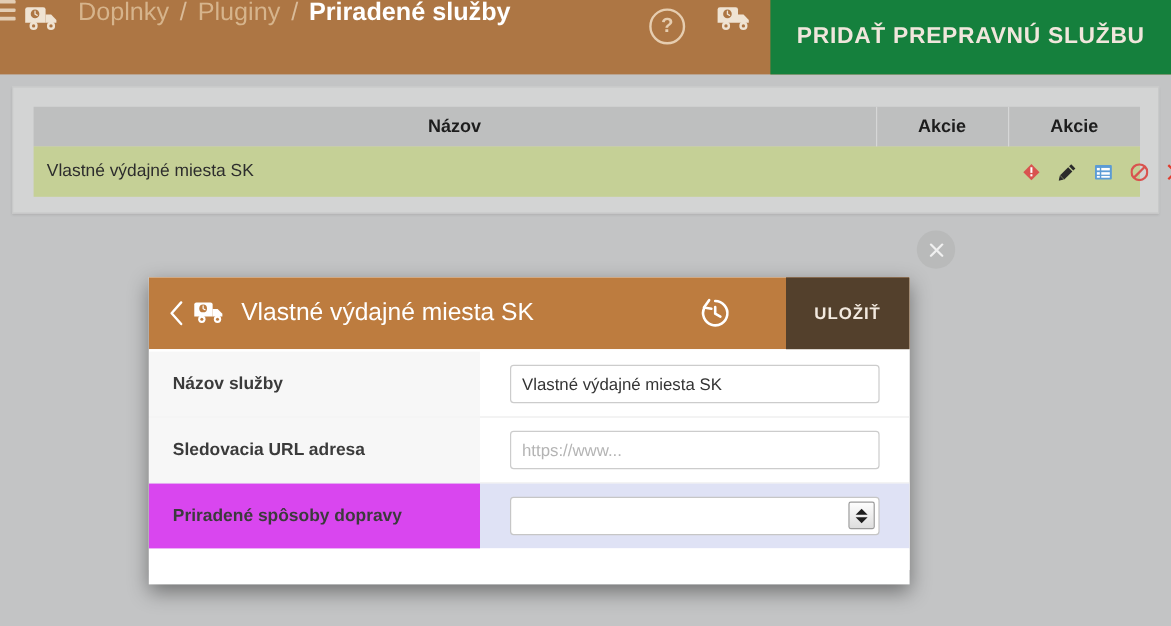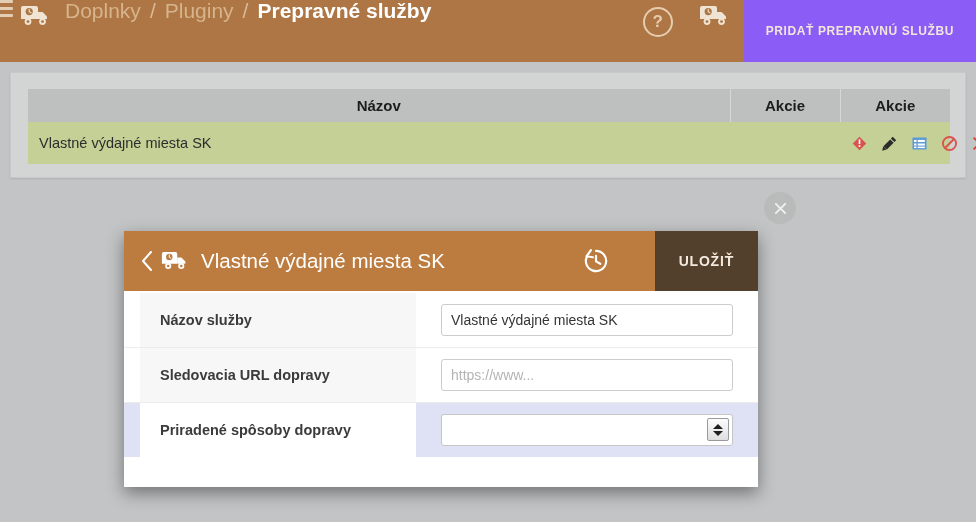--- a/index.html
+++ b/index.html
@@ -85,23 +85,23 @@
     font-size: 17px;
     font-weight: bold;
     display: flex;
     align-items: center;
     justify-content: center;
     box-sizing: border-box;
   }
   .hdr-truck2 { margin-left: 18px; margin-right: 14px; }
   .add-btn {
     height: 62px;
-    background: #8b5cf6;
+    background: #15803d;
     color: #f0e6dc;
-    font-size: 12px;
+    font-size: 19px;
     font-weight: bold;
     letter-spacing: 0.6px;
     display: flex;
     align-items: center;
     padding: 12px 22px;
     flex: none;
     cursor: pointer;
     box-sizing: border-box;
   }
 
@@ -241,33 +241,32 @@
     padding-top: 2px;
     background: #ffffff;
   }
   .frow {
     display: flex;
     align-items: stretch;
     min-height: 54px;
     border-bottom: 1px solid #ececec;
   }
   .frow.highlight { background: #dfe2f5; border-bottom: none; }
-  .frow.highlight .flabel { background: #ffffff; }
+  .frow.highlight .flabel { background: #d946ef; }
   .flabel {
     width: 276px;
     flex: none;
     background: #f7f7f7;
     display: flex;
     align-items: center;
     padding-left: 20px;
     box-sizing: border-box;
     font-size: 14.5px;
     font-weight: bold;
     color: #3b3b3b;
-    margin-left: 16px;
   }
   .fctl {
     flex: 1 1 auto;
     display: flex;
     align-items: center;
     padding-left: 25px;
     padding-right: 25px;
     box-sizing: border-box;
   }
   .finput {
@@ -350,21 +349,21 @@
       <circle cx="9.2" cy="6.6" r="3.6" fill="#ad7644"></circle>
       <path d="M9.2 4.3v2.5l1.8 1" stroke="#efe3d3" stroke-width="1.1" fill="none" stroke-linecap="round"></path>
     </svg>
   </div>
 
   <div class="breadcrumb">
     <span class="crumb-link">Doplnky</span>
     <span class="crumb-sep">/</span>
     <span class="crumb-link">Pluginy</span>
     <span class="crumb-sep">/</span>
-    <span class="crumb-current">Prepravné služby</span>
+    <span class="crumb-current">Priradené služby</span>
   </div>
 
   <div class="topbar-spacer"></div>
 
   <div class="hdr-icon-btn">
     <div class="help-circle">?</div>
   </div>
 
   <div class="hdr-truck hdr-truck2">
     <svg width="30" height="22" viewBox="0 0 30 22" aria-hidden="true">
@@ -485,21 +484,21 @@
   <div class="modal-body">
 
     <div class="frow">
       <div class="flabel">Názov služby</div>
       <div class="fctl">
         <input class="finput" type="text" value="Vlastné výdajné miesta SK" style="">
       </div>
     </div>
 
     <div class="frow">
-      <div class="flabel">Sledovacia URL dopravy</div>
+      <div class="flabel">Sledovacia URL adresa</div>
       <div class="fctl">
         <input class="finput" type="text" placeholder="https://www..." style="">
       </div>
     </div>
 
     <div class="frow highlight">
       <div class="flabel">Priradené spôsoby dopravy</div>
       <div class="fctl">
         <div class="select-wrap">
           <div class="select-box"></div>

